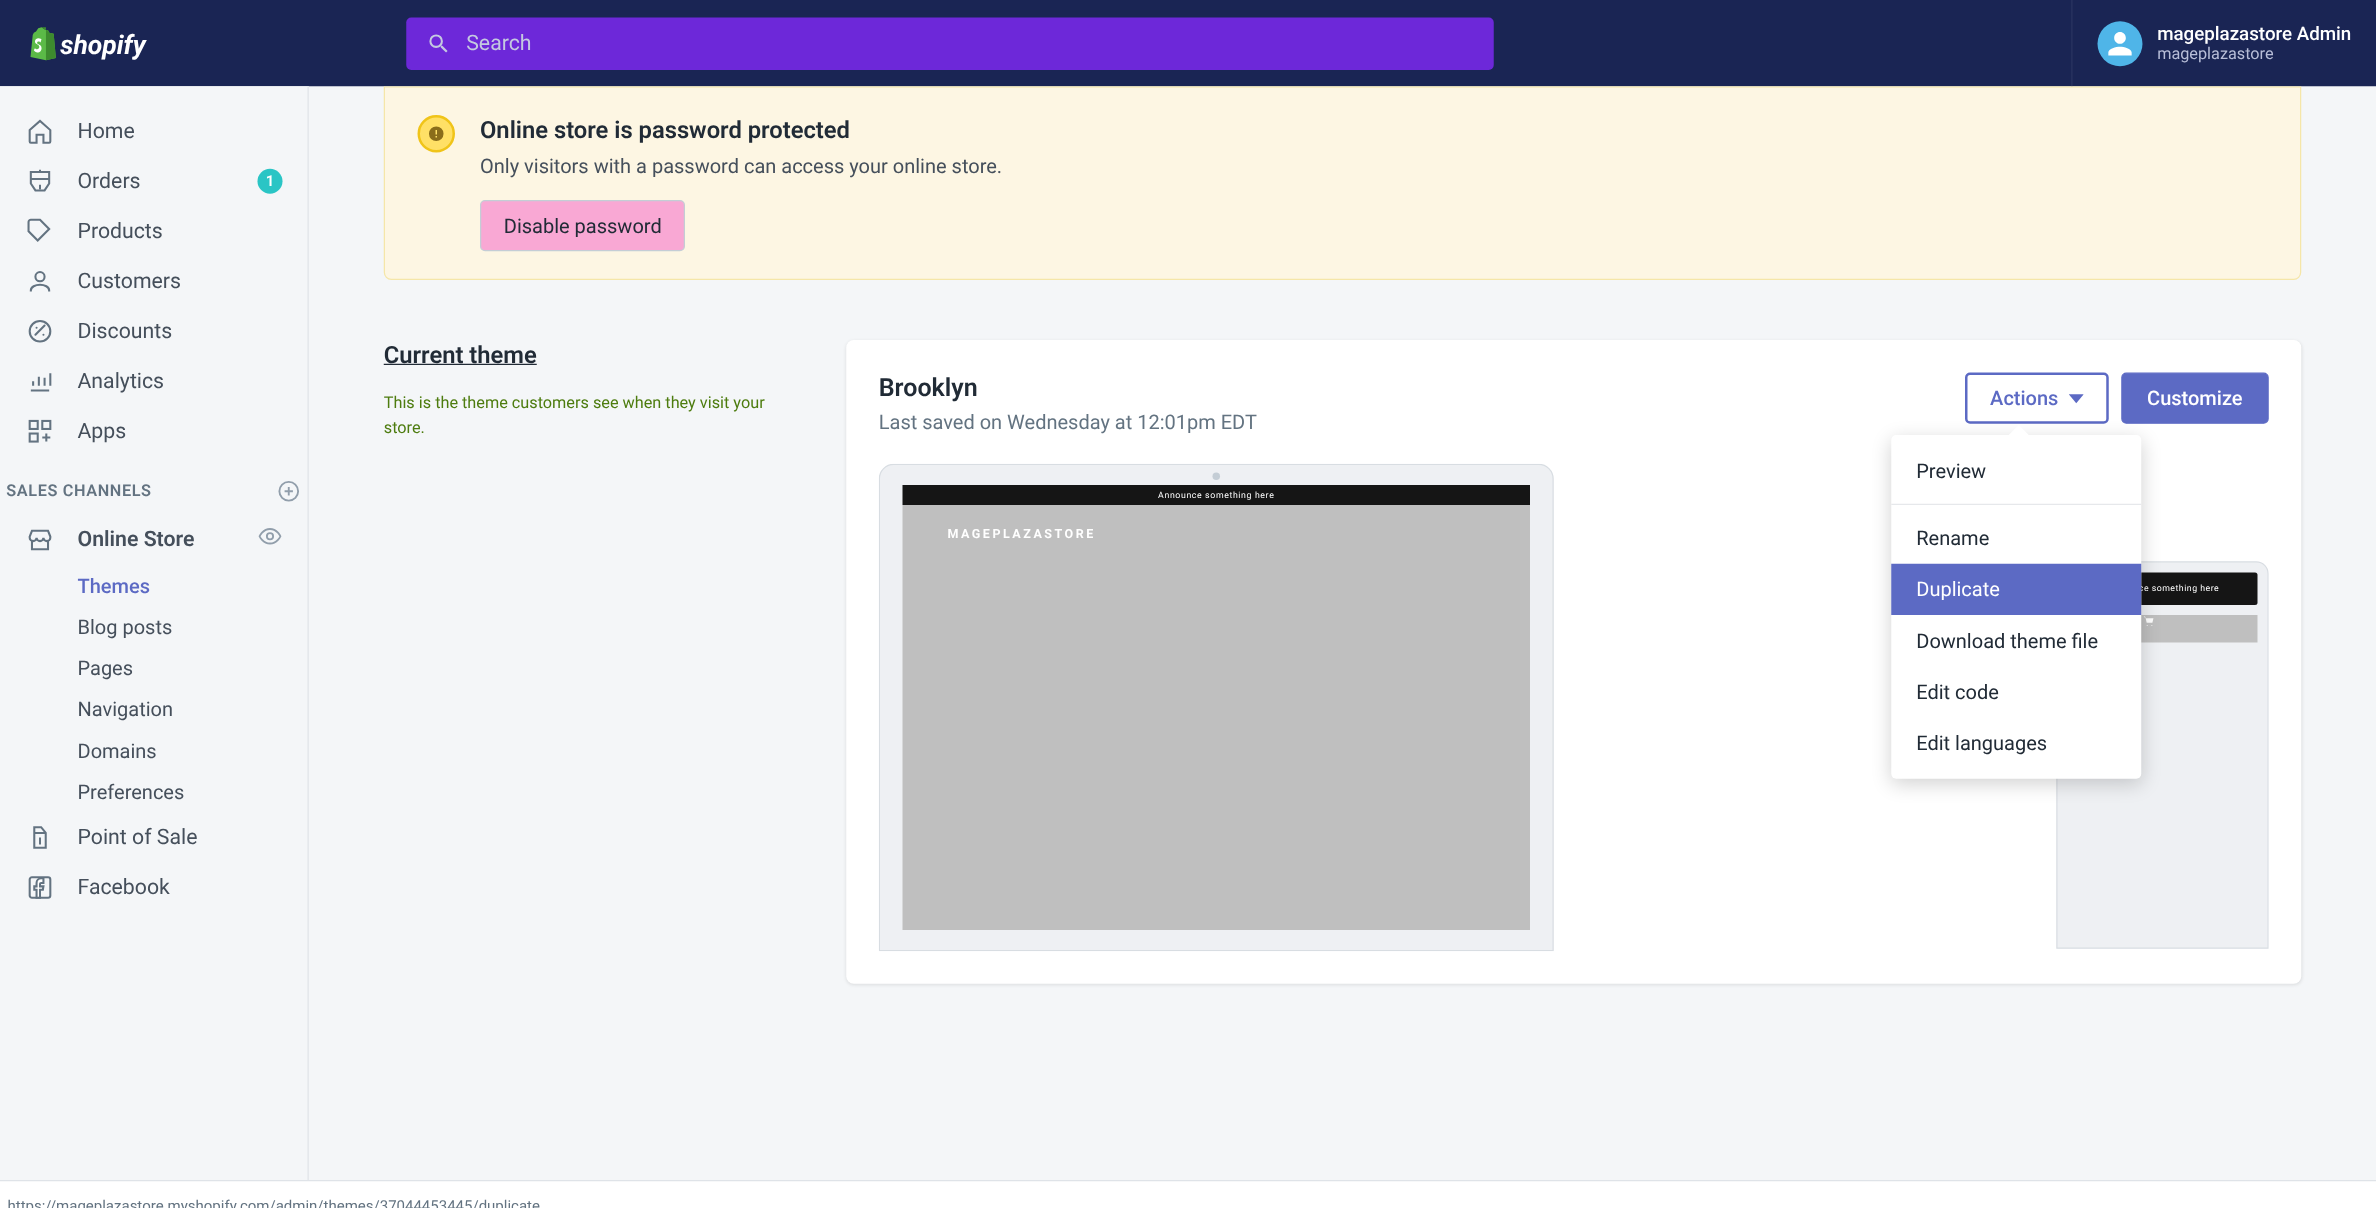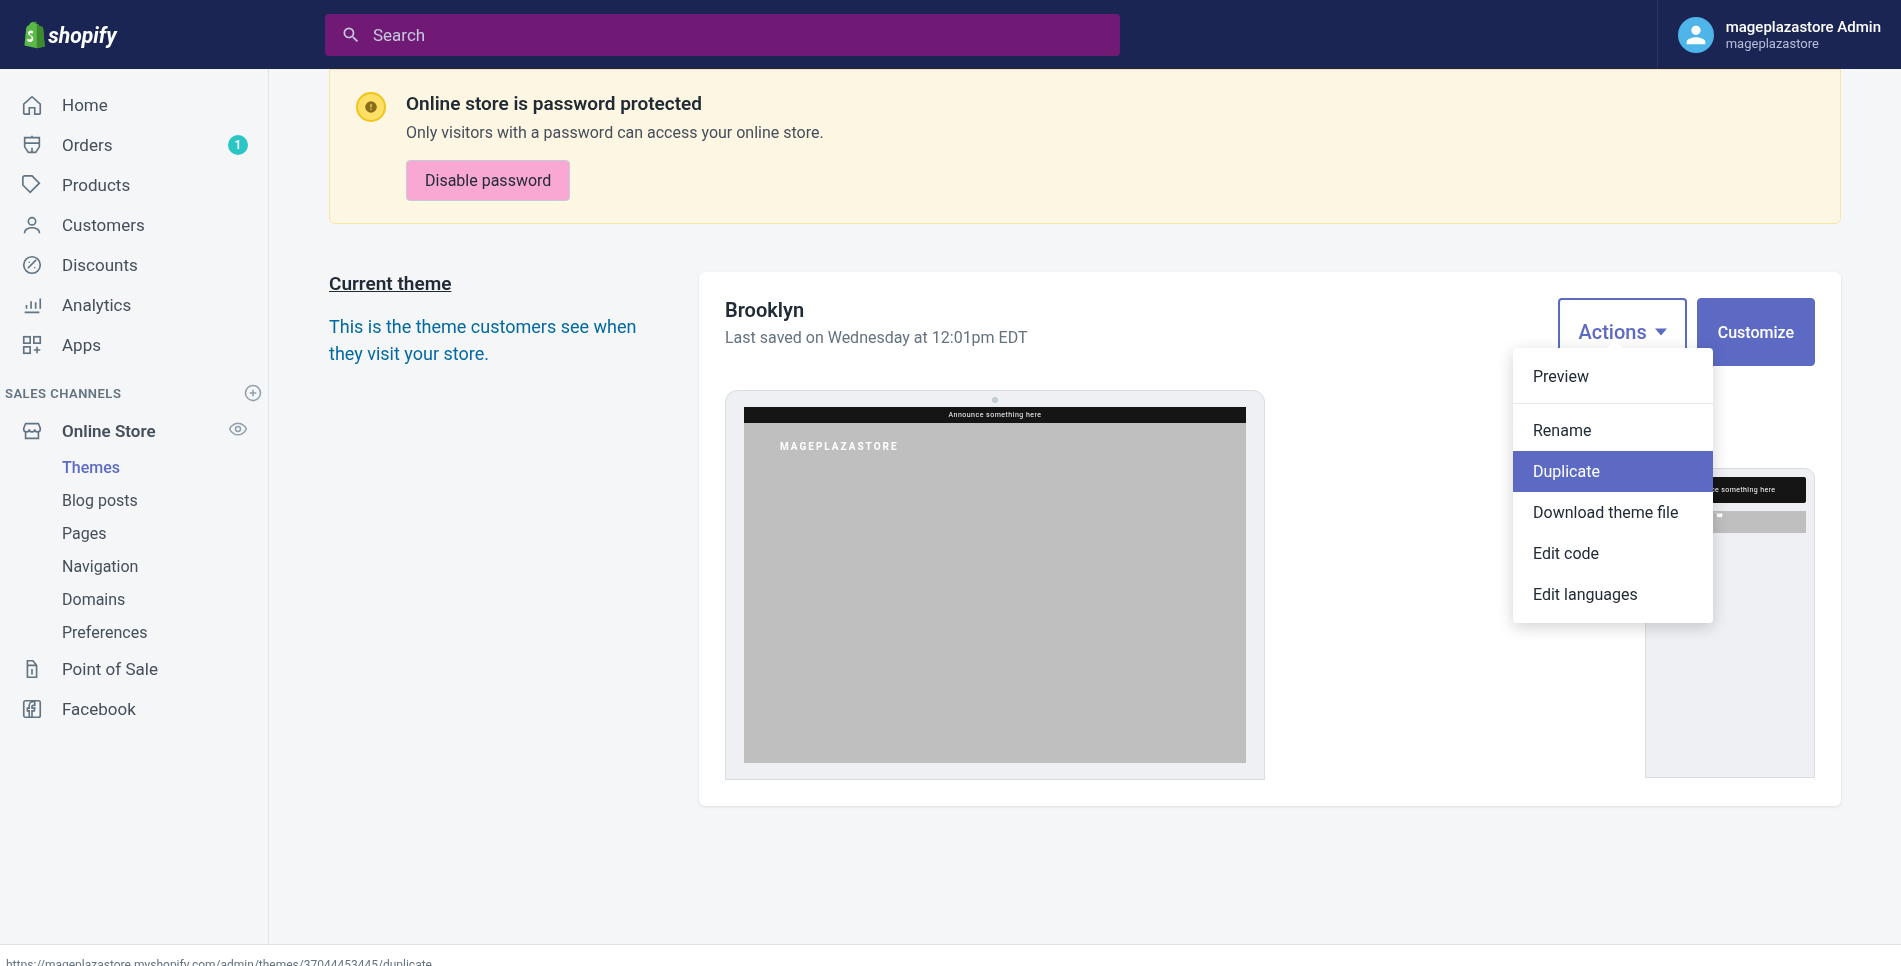--- a/index.html
+++ b/index.html
@@ -2,34 +2,34 @@
 <html><head>
 <meta charset="utf-8">
 <style>
 * { margin: 0; padding: 0; box-sizing: border-box; font-family: -apple-system, BlinkMacSystemFont, "Segoe UI", Roboto, Helvetica, Arial, sans-serif; }
 body { background: #f4f6f8; overflow: hidden; }
 
 .topbar { height: 69px; background: #1a2554; display: flex; align-items: center; padding: 0 20px; position: relative; }
 .logo-area { display: flex; align-items: center; gap: 8px; width: 265px; }
 .logo-area svg { height: 30px; }
 .search-area { flex: 1; display: flex; justify-content: flex-start; padding-left: 40px; }
-.search-box { background: #701a75; height: 42px; border-radius: 4px; display: flex; align-items: center; padding: 0 16px; width: 795px; max-width: 870px; }
+.search-box { background: #6d28d9; height: 42px; border-radius: 4px; display: flex; align-items: center; padding: 0 16px; width: 870px; max-width: 870px; }
 .search-box svg { width: 20px; height: 20px; fill: #c4c9e0; margin-right: 12px; }
 .search-box input { background: transparent; border: none; outline: none; color: #c4c9e0; font-size: 17px; flex: 1; }
 .search-box input::placeholder { color: #c4c9e0; }
 .user-area { display: flex; align-items: center; gap: 12px; margin-left: auto; padding-left: 20px; border-left: 1px solid #2a3560; height: 100%; }
 .avatar { width: 36px; height: 36px; border-radius: 50%; background: #4fb5e8; display: flex; align-items: center; justify-content: center; }
 .avatar svg { width: 28px; height: 28px; fill: #fff; }
 .user-text { color: #fff; }
 .user-text .name { font-size: 15px; font-weight: 500; }
 .user-text .store { font-size: 13px; color: #b8bed8; }
 
 .container { display: flex; height: calc(100vh - 69px - 22px); }
 
-.sidebar { width: 269px; background: #f4f6f8; border-right: 1px solid #dfe3e8; overflow-y: auto; padding-top: 16px; position: relative; }
+.sidebar { width: 247px; background: #f4f6f8; border-right: 1px solid #dfe3e8; overflow-y: auto; padding-top: 16px; position: relative; }
 .sidebar::-webkit-scrollbar { width: 10px; }
 .sidebar::-webkit-scrollbar-track { background: #f4f6f8; }
 .sidebar::-webkit-scrollbar-thumb { background: #c4cdd5; border-radius: 5px; }
 .nav-item { display: flex; align-items: center; padding: 8px 20px; cursor: pointer; color: #454f5b; font-size: 17px; gap: 18px; position: relative; }
 .nav-item .icon { width: 24px; height: 24px; display: flex; align-items: center; justify-content: center; }
 .nav-item .icon svg { width: 22px; height: 22px; stroke: #637381; fill: none; stroke-width: 1.8; }
 .nav-item.channel .icon svg { stroke: #637381; }
 .nav-item .label { flex: 1; }
 .nav-item .badge { background: #2ac5c5; color: #fff; font-size: 12px; font-weight: 600; width: 20px; height: 20px; border-radius: 50%; display: flex; align-items: center; justify-content: center; }
 .nav-item .eye svg { width: 20px; height: 20px; stroke: #919eab; fill: none; stroke-width: 1.8; }
@@ -43,28 +43,28 @@
 .warning-banner { background: #fdf6e3; border: 1px solid #f5e6a8; border-radius: 0 0 6px 6px; margin: 0 60px 0 60px; padding: 22px 26px; display: flex; gap: 20px; align-items: flex-start; }
 .warning-icon { width: 30px; height: 30px; background: #ffe066; border-radius: 50%; display: flex; align-items: center; justify-content: center; flex-shrink: 0; border: 2px solid #f0c419; }
 .warning-icon svg { width: 14px; height: 14px; fill: #8a6d1a; }
 .warning-content h3 { font-size: 19px; font-weight: 600; color: #212b36; margin-bottom: 8px; }
 .warning-content p { font-size: 16px; color: #454f5b; margin-bottom: 18px; }
 .btn-outline { background: #f9a8d4; border: 1px solid #c4cdd5; padding: 10px 18px; border-radius: 4px; font-size: 16px; color: #212b36; cursor: pointer; }
 
 .theme-section { display: flex; gap: 30px; margin: 48px 60px 0; }
 .theme-left { width: 340px; flex-shrink: 0; }
 .theme-left h2 { font-size: 19px; font-weight: 600; color: #212b36; margin-bottom: 18px; text-decoration: underline; }
-.theme-left p { font-size: 18px; color: #0369a1; line-height: 1.5; }
+.theme-left p { font-size: 13px; color: #4d7c0f; line-height: 1.5; }
 
 .theme-card { flex: 1; background: #fff; border-radius: 6px; box-shadow: 0 1px 3px rgba(0,0,0,0.1); padding: 26px; position: relative; }
 .theme-header { display: flex; justify-content: space-between; align-items: flex-start; margin-bottom: 24px; }
 .theme-info h3 { font-size: 20px; font-weight: 600; color: #212b36; margin-bottom: 6px; }
 .theme-info p { font-size: 16px; color: #637381; }
 .theme-actions { display: flex; gap: 10px; }
-.btn-actions { background: #fff; border: 2px solid #5c6ac4; color: #5c6ac4; padding: 20px 18px; border-radius: 4px; font-size: 20px; font-weight: 500; cursor: pointer; display: flex; align-items: center; gap: 8px; }
+.btn-actions { background: #fff; border: 2px solid #5c6ac4; color: #5c6ac4; padding: 9px 18px; border-radius: 4px; font-size: 16px; font-weight: 500; cursor: pointer; display: flex; align-items: center; gap: 8px; }
 .btn-actions svg { width: 12px; height: 12px; fill: #5c6ac4; }
 .btn-primary { background: #5c6ac4; border: 1px solid #5c6ac4; color: #fff; padding: 10px 20px; border-radius: 4px; font-size: 16px; font-weight: 500; cursor: pointer; }
 
 .preview-wrap { position: relative; height: 390px; overflow: hidden; }
 .preview-back { position: absolute; right: 0; top: 78px; width: 170px; height: 310px; background: #eef0f3; border-radius: 10px 10px 0 0; border: 1px solid #d8dde2; }
 .preview-back .pb-bar { height: 26px; background: #151515; margin: 8px; border-radius: 2px; display: flex; align-items: center; justify-content: center; color: #fff; font-size: 7px; letter-spacing: 0.4px; }
 .preview-back .pb-title { height: 22px; background: #bfbfbf; margin: 0 8px; display: flex カラム; align-items: center; justify-content: space-between; padding: 0 6px; color: #fff; font-size: 7px; font-weight: 600; letter-spacing: 0.8px; }
 .preview-back .pb-title svg { width: 10px; height: 10px; fill: #fff; }
 .preview-main { position: absolute; left: 0; top: 0; width: 540px; height: 390px; background: #eef0f3; border-radius: 12px 12px 0 0; border: 1px solid #d8dde2; }
 .preview-main .pm-dot { width: 6px; height: 6px; background: #c4cdd5; border-radius: 50%; position: absolute; top: 6px; left: 50%; transform: translateX(-50%); }

